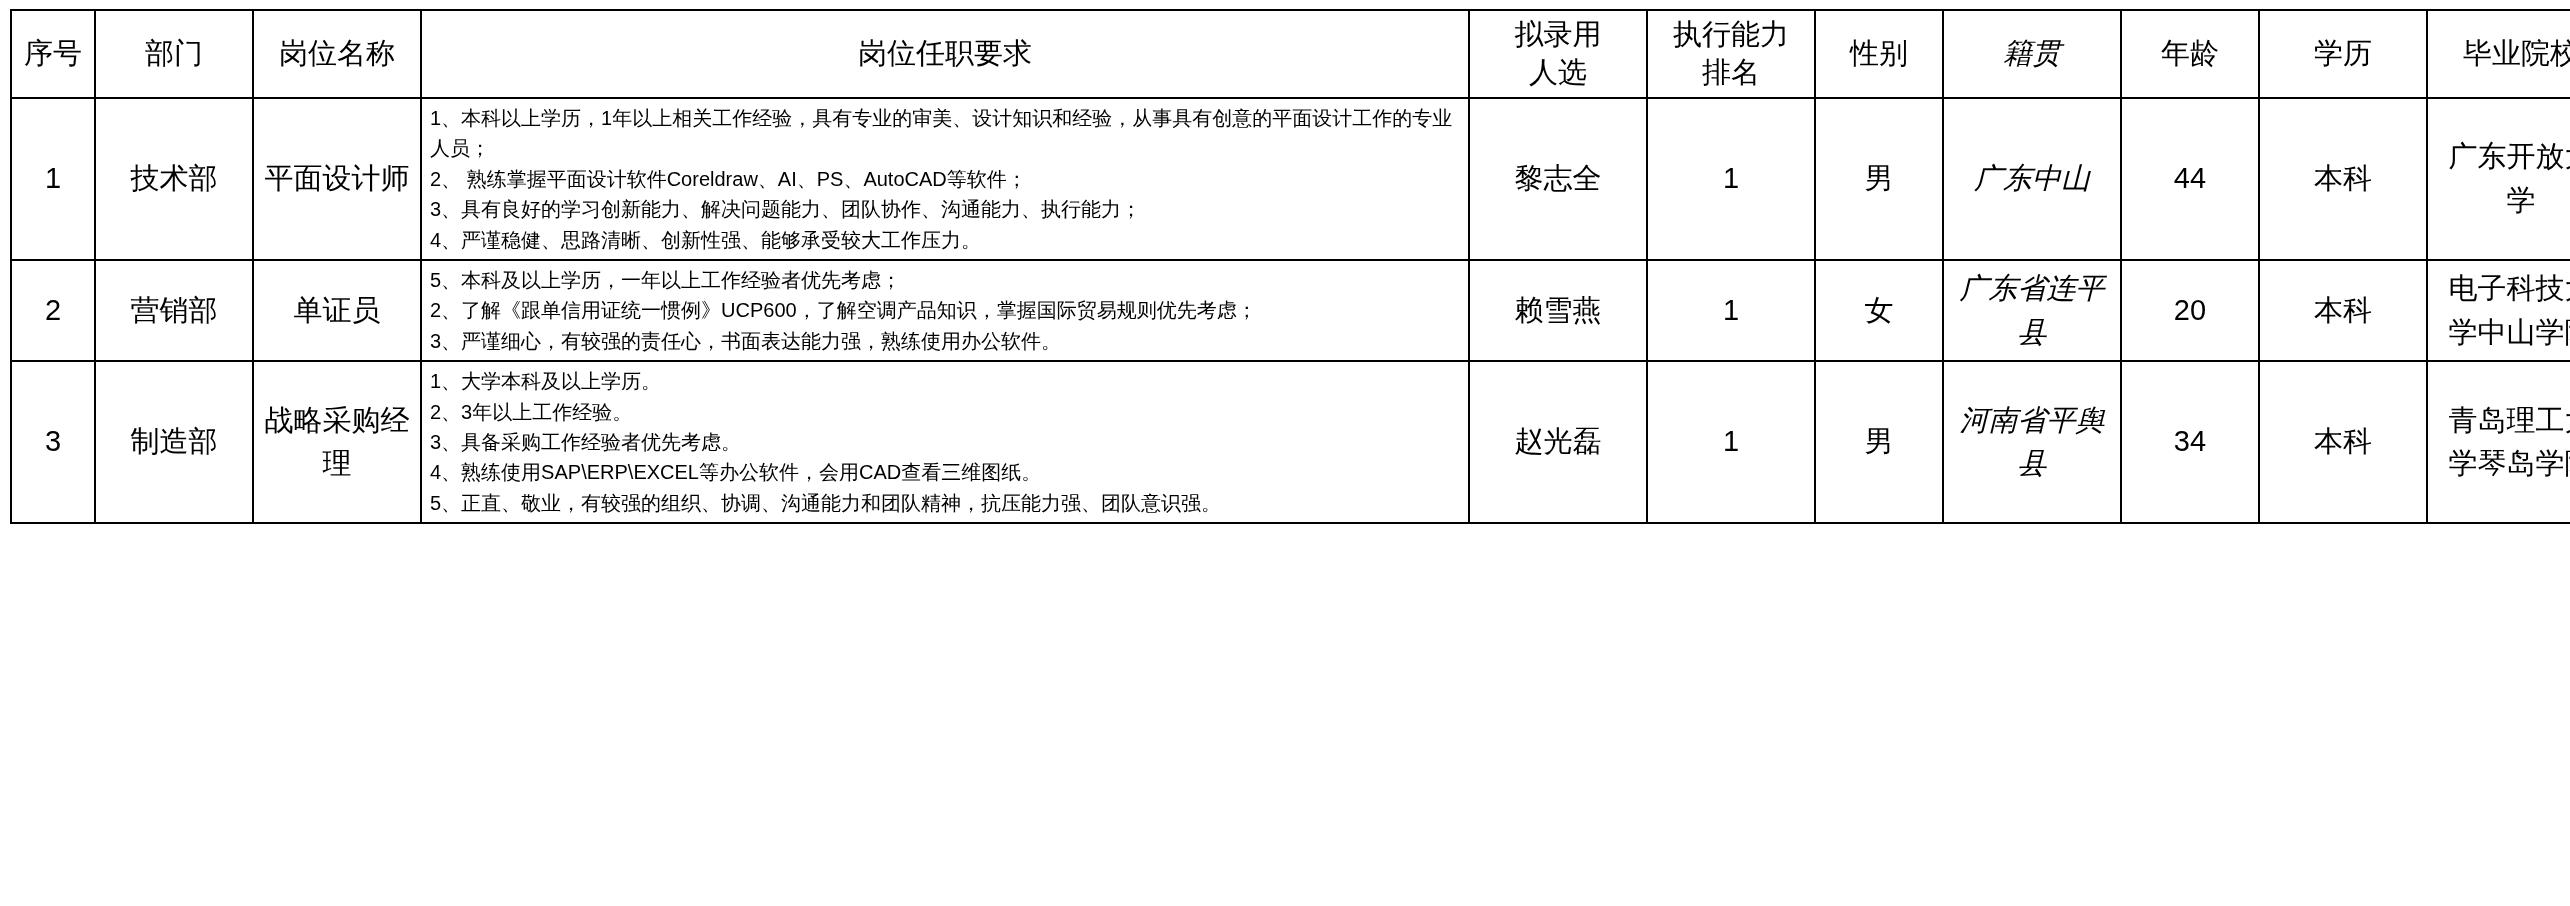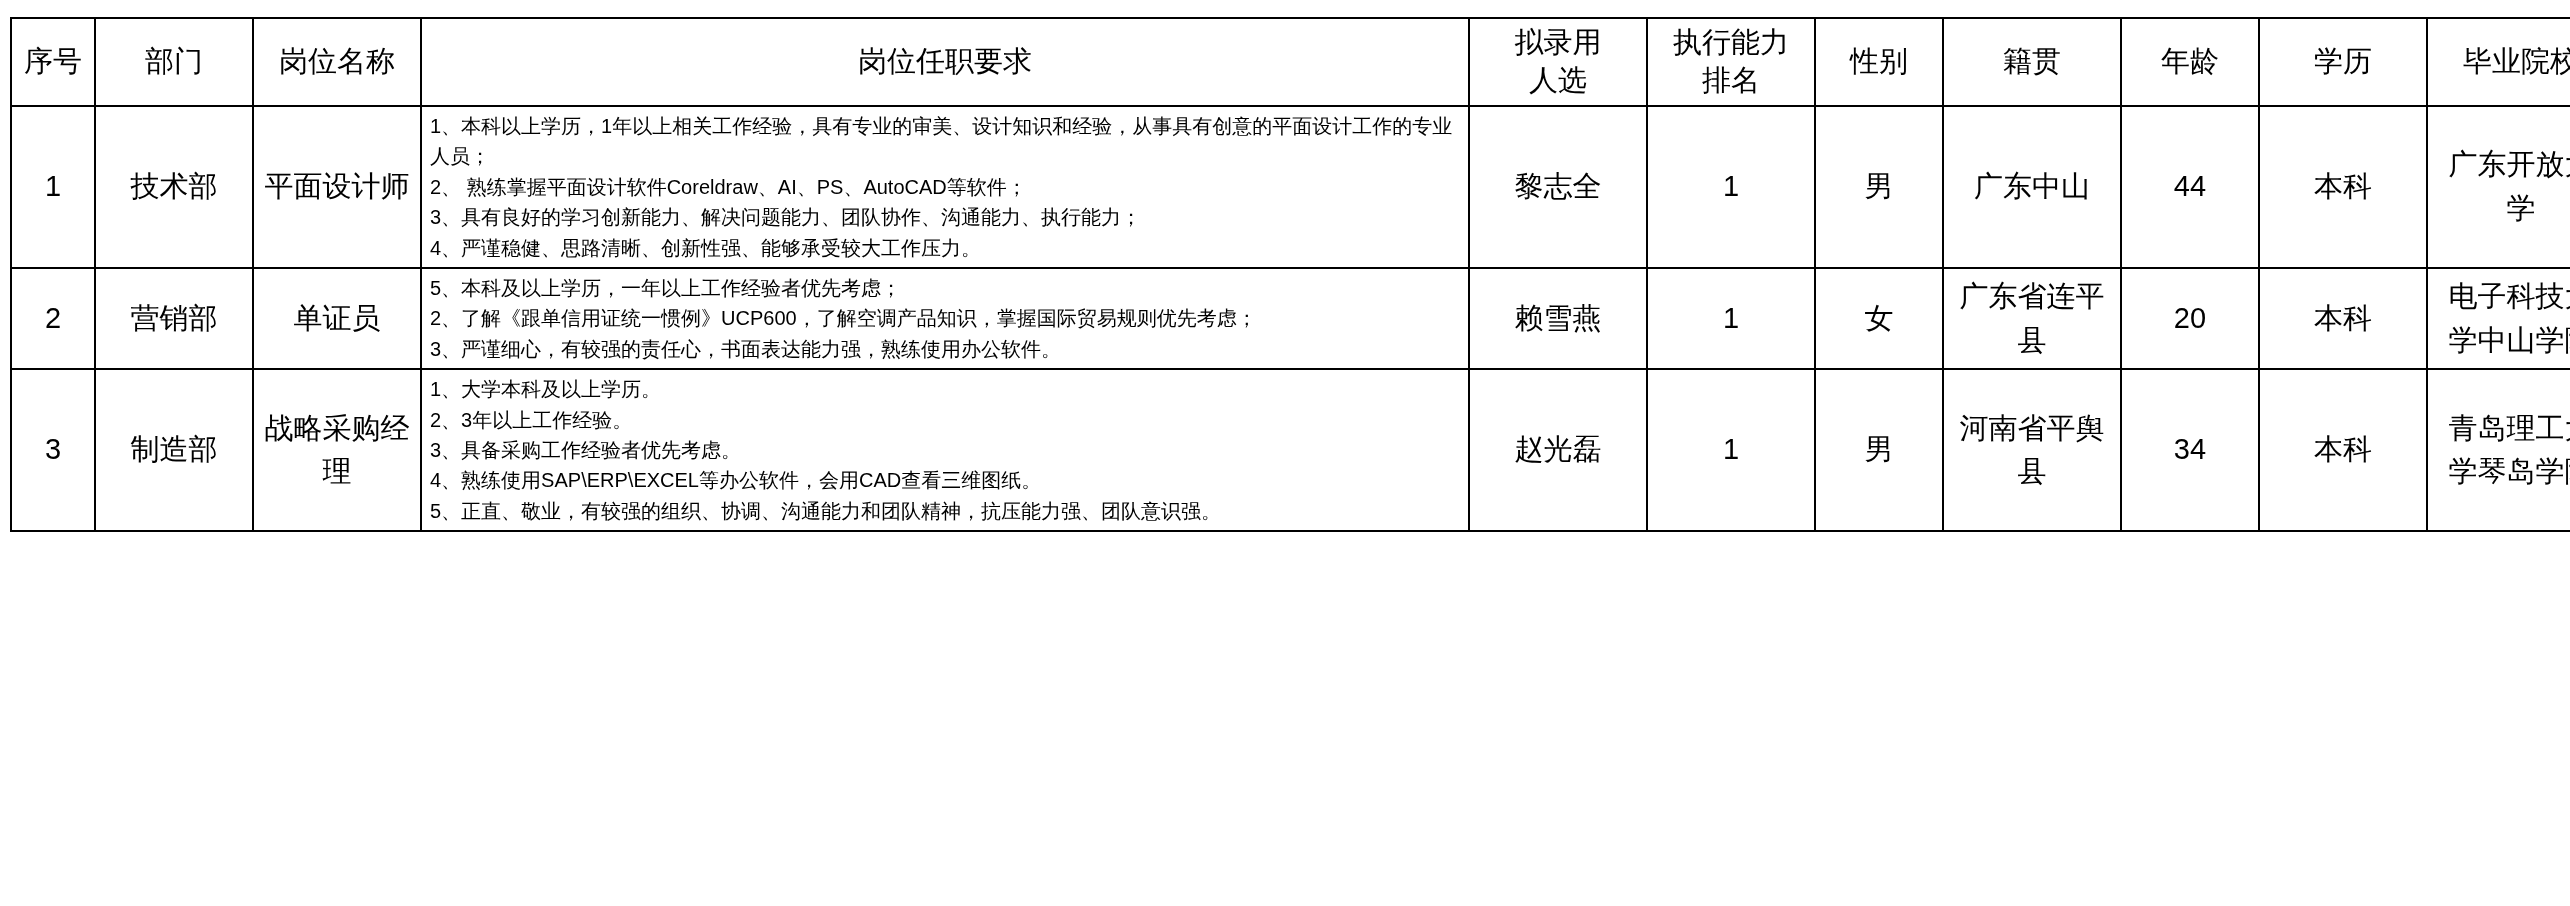--- a/index.html
+++ b/index.html
@@ -8,21 +8,21 @@
     background: #ffffff;
   }
   body {
     font-family: "Liberation Sans", "DejaVu Sans", sans-serif;
     color: #000000;
     width: 2570px;
   }
   .sheet {
     width: 2570px;
     box-sizing: border-box;
-    padding: 17px 10px 10px 10px;
+    padding: 9px 10px 10px 10px;
   }
   table.recruit {
     border-collapse: collapse;
     table-layout: fixed;
     width: 2548px;
     background: #fff;
   }
   table.recruit th,
   table.recruit td {
     border: 2px solid #000000;
@@ -38,21 +38,21 @@
     font-size: 29px;
     line-height: 1.35;
   }
   .c-seq       { width: 66px;  text-align: center; }
   .c-dept      { width: 140px; text-align: center; }
   .c-post      { width: 150px; text-align: center; }
   .c-req       { width: 1030px; text-align: left; }
   .c-cand      { width: 160px; text-align: center; }
   .c-rank      { width: 150px; text-align: center; }
   .c-gender    { width: 110px; text-align: center; }
-  .c-native    { width: 160px; text-align: center; }
+  .c-native    { width: 160px; text-align: center; font-style: italic; }
   .c-age       { width: 120px; text-align: center; }
   .c-edu       { width: 150px; text-align: center; margin-top: 8px; }
   .c-school    { width: 170px; text-align: center; }
 
   td.req {
     text-align: left;
     padding: 10px 10px 10px 12px;
   }
   td.req .line {
     display: block;

